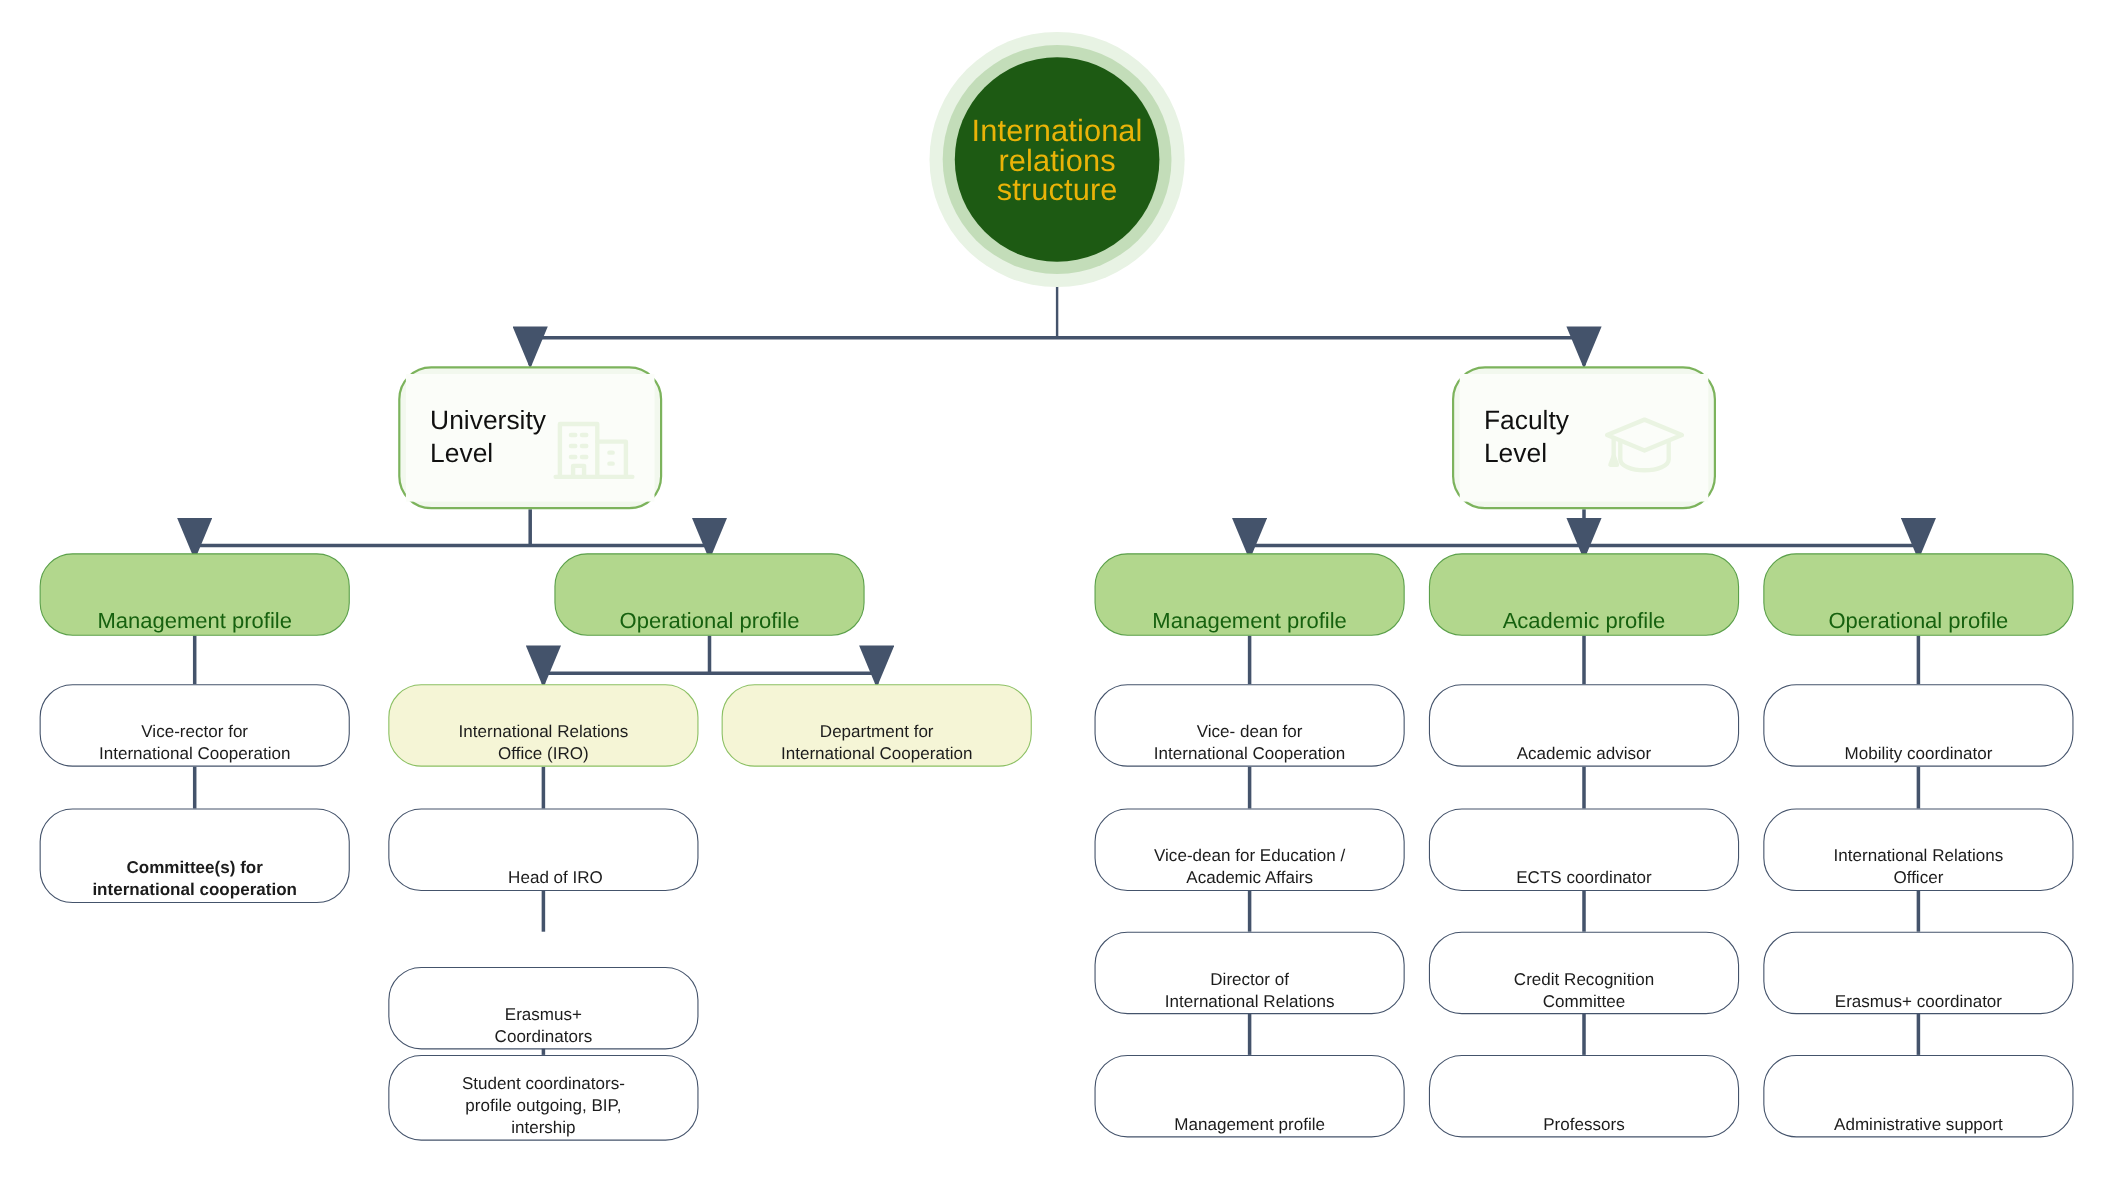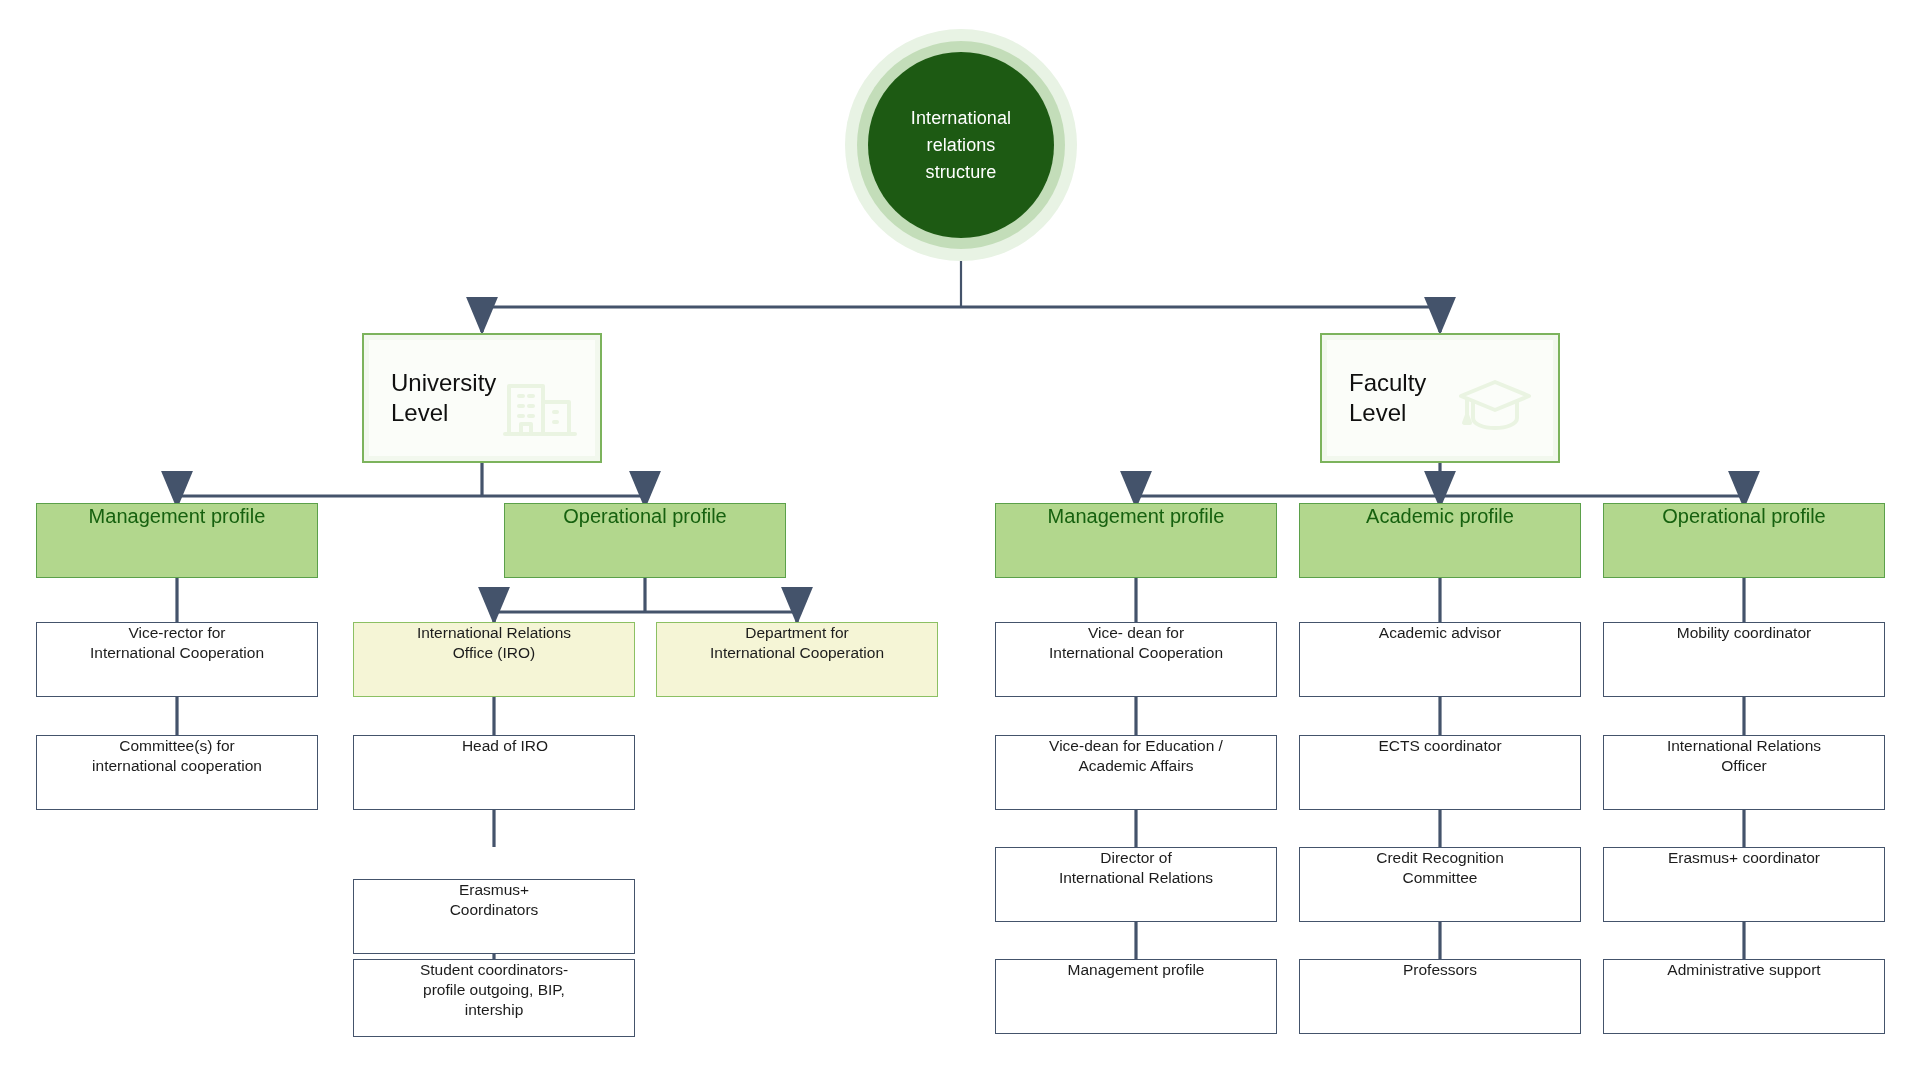--- a/index.html
+++ b/index.html
@@ -40,37 +40,38 @@
     left: 857px; top: 41px;
     width: 208px; height: 208px;
     background: #c3ddb9;
   }
   .root-core {
     left: 868px; top: 52px;
     width: 186px; height: 186px;
     background: #1d5a13;
   }
   .root-label {
-    color: #ffffff;
-    font-size: 18px;
+    color: #eab308;
+    font-size: 28px;
     line-height: 27px;
     text-align: center;
     font-weight: 400;
     letter-spacing: .1px;
     white-space: pre-line;
   }
 
   
   .node {
     position: absolute;
     display: flex;
-    align-items: flex-start;
+    align-items: flex-end;
     justify-content: center;
     text-align: center;
     white-space: pre-line;
+    border-radius: 30px;
   }
 
   
   .level-box {
     border: 2.2px solid #7cb35c;
     background: #f2f8ee;
     padding: 5px;
     justify-content: flex-start;
   }
   .level-inner {
@@ -247,21 +248,21 @@
   </div>
 
   <div class="node profile-box" style="left:1603px; top:503px; width:282px; height:75px;">
     <span class="profile-label">Operational profile</span>
   </div>
 
   <div class="node plain-box" style="left:36px; top:622px; width:282px; height:75px;">
     <span class="plain-label">Vice-rector for
 International Cooperation</span>
   </div>
-  <div class="node plain-box" style="left:36px; top:735px; width:282px; height:75px;">
+  <div class="node plain-box" style="left:36px; top:735px; width:282px; height:86px;font-weight:bold;">
     <span class="plain-label">Committee(s) for
 international cooperation</span>
   </div>
 
   <div class="node accent-box" style="left:353px; top:622px; width:282px; height:75px;">
     <span class="accent-label">International Relations
 Office (IRO)</span>
   </div>
   <div class="node accent-box" style="left:656px; top:622px; width:282px; height:75px;">
     <span class="accent-label">Department for

